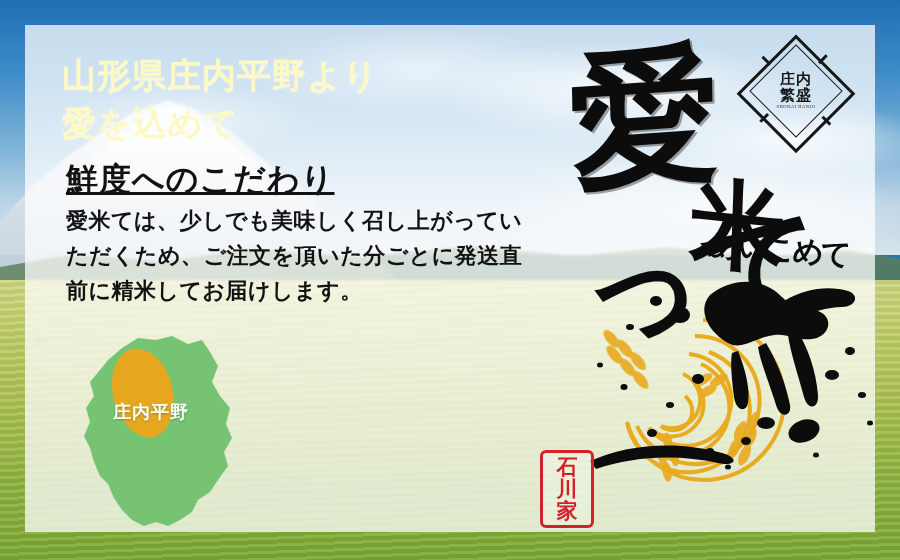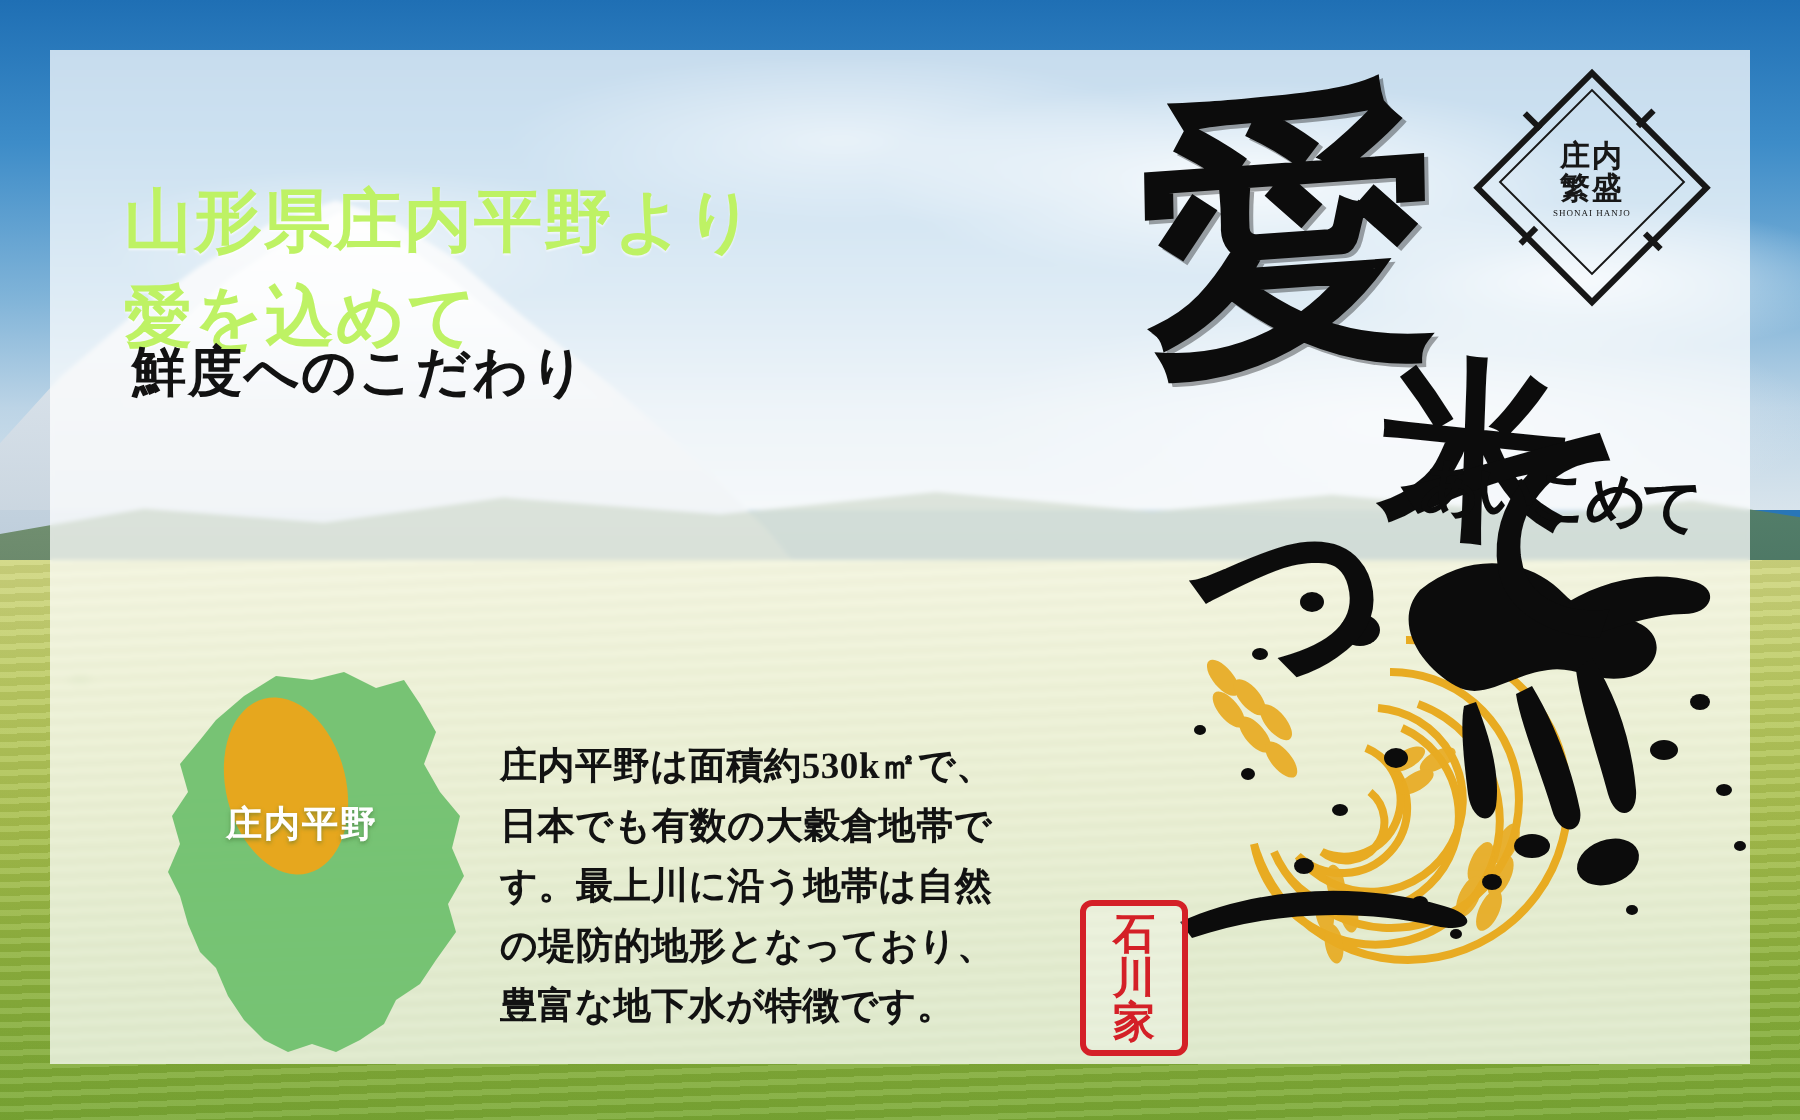--- a/index.html
+++ b/index.html
@@ -71,36 +71,36 @@
   
   .panel{
     position:absolute;left:25px;top:25px;width:850px;height:507px;
     background:rgba(255,255,255,.74);
     backdrop-filter:blur(1px);
   }
 
   
   .headline{
     position:absolute;left:62px;top:52px;width:480px;
-    color:#bef264;
+    color:#fef9c3;
     font-weight:bold;
     font-size:34px;
     line-height:1.42;
     letter-spacing:1px;
     text-shadow:0 1px 1px rgba(255,255,255,.6);
-    margin-top:36px;
   }
   .headline .l2{display:block;text-align:left;padding-right:8px;}
 
   .subhead{
-    position:absolute;left:66px;top:168px;
+    position:absolute;left:66px;top:158px;
     color:#121212;
     font-weight:bold;
-    font-size:27px;
+    font-size:32px;
     letter-spacing:1px;
+    text-decoration:underline;
   }
   .bodytext{
     position:absolute;left:66px;top:204px;width:470px;
     color:#121212;
     font-size:22px;
     font-weight:bold;
     line-height:1.58;
     letter-spacing:.5px;
   }
 
@@ -232,30 +232,30 @@
 
   <div class="panel"></div>
 
   <div class="headline">
     <span class="l1">山形県庄内平野より</span>
     <span class="l2">愛を込めて</span>
   </div>
 
   <div class="subhead">鮮度へのこだわり</div>
 
+  <div class="bodytext">愛米ては、少しでも美味しく召し上がっていただくため、ご注文を頂いた分ごとに発送直前に精米してお届けします。</div>
 
   <div class="map-wrap">
     <svg class="map-svg" width="200" height="210" viewBox="0 0 200 210">
       <path d="M62 18 L78 8 L96 10 L112 6 L128 14 L142 10 L150 22 L158 36 L152 52 L160 66 L170 78 L166 94 L172 108 L164 122 L168 136 L158 150 L150 162 L138 170 L132 182 L120 190 L108 196 L96 192 L84 196 L72 190 L62 180 L54 168 L48 154 L40 146 L34 132 L30 118 L24 106 L30 92 L26 78 L34 66 L30 52 L40 40 L48 30 Z" fill="#6cbf6b" opacity="0.92"></path>
       <ellipse cx="83" cy="63" rx="30" ry="45" transform="rotate(-14 83 63)" fill="#e6a71e"></ellipse>
     </svg>
   </div>
   <div class="map-label">庄内平野</div>
 
-  <div class="desc">庄内平野は面積約530k㎡で、日本でも有数の大穀倉地帯です。最上川に沿う地帯は自然の堤防的地形となっており、豊富な地下水が特徴です。</div>
 
   <svg class="gold-spiral" width="235" height="205" viewBox="0 0 235 205">
     <g fill="none" stroke="#e8ab22" stroke-width="4">
       <path d="M118 20 A80 80 0 1 1 42 122 A62 62 0 1 0 124 52"></path>
       <path d="M110 36 A64 64 0 1 1 52 126 A48 48 0 1 0 116 64"></path>
       <path d="M104 54 A46 46 0 1 1 64 128 A32 32 0 1 0 108 80"></path>
       <path d="M98 74 A28 28 0 1 1 76 126 A16 16 0 1 0 100 96"></path>
     </g>
     <g fill="#e8ab22" opacity="0.92">
       <g transform="rotate(-40 40 55)">

